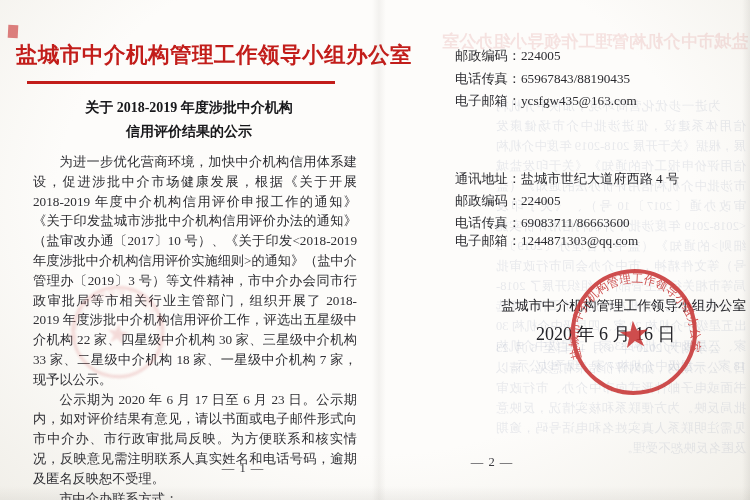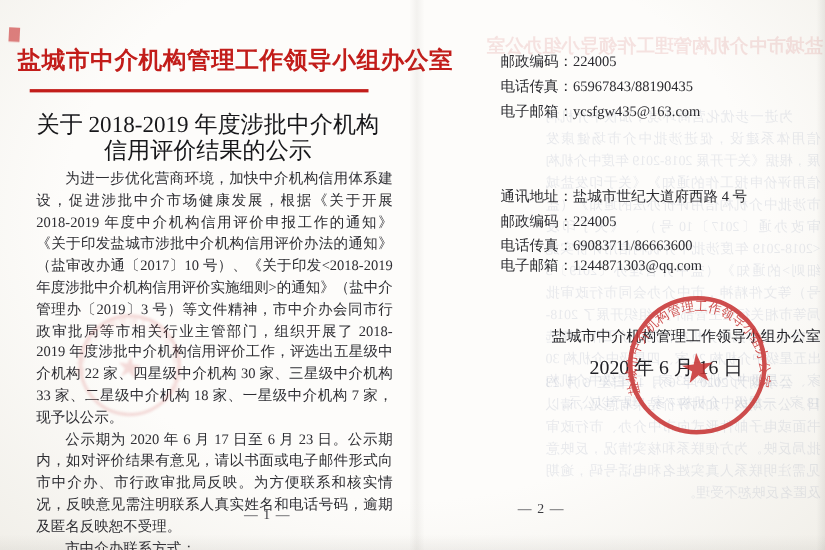--- a/index.html
+++ b/index.html
@@ -39,21 +39,21 @@
     color:#c21d1a;
     font-size:21.5px;font-weight:700;letter-spacing:0.5px;
     white-space:nowrap;
   }
   .org-underline{
     position:absolute;left:27px;top:81px;width:308px;height:2.5px;
     background:#c21d1a;
   }
   .doc-title{
     position:absolute;left:20px;width:338px;
-    text-align:center;font-weight:400;font-size:21px;color:#17171a;
+    text-align:center;font-weight:700;font-size:14px;color:#17171a;
     white-space:nowrap;
   }
   .doc-title.l1{top:99px;}
   .doc-title.l2{top:123px;}
   .body-block{
     position:absolute;left:33px;top:152px;width:324px;
     font-size:13.2px;line-height:19.8px;
     text-align:justify;
   }
   .body-block p{margin:0;text-indent:2em;}

